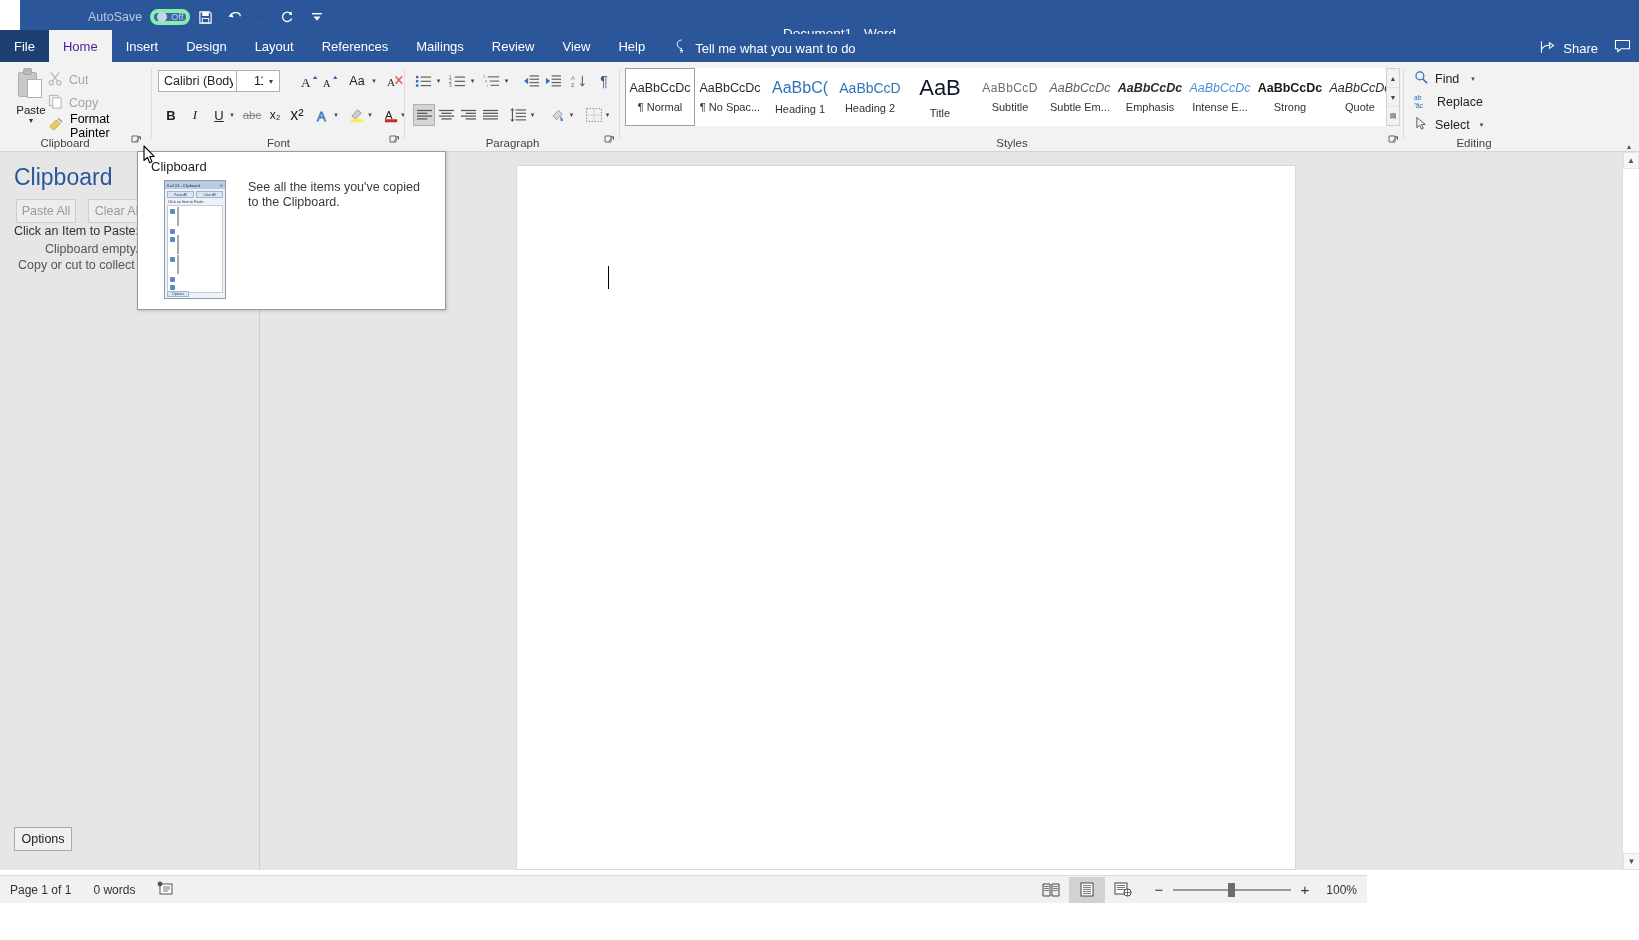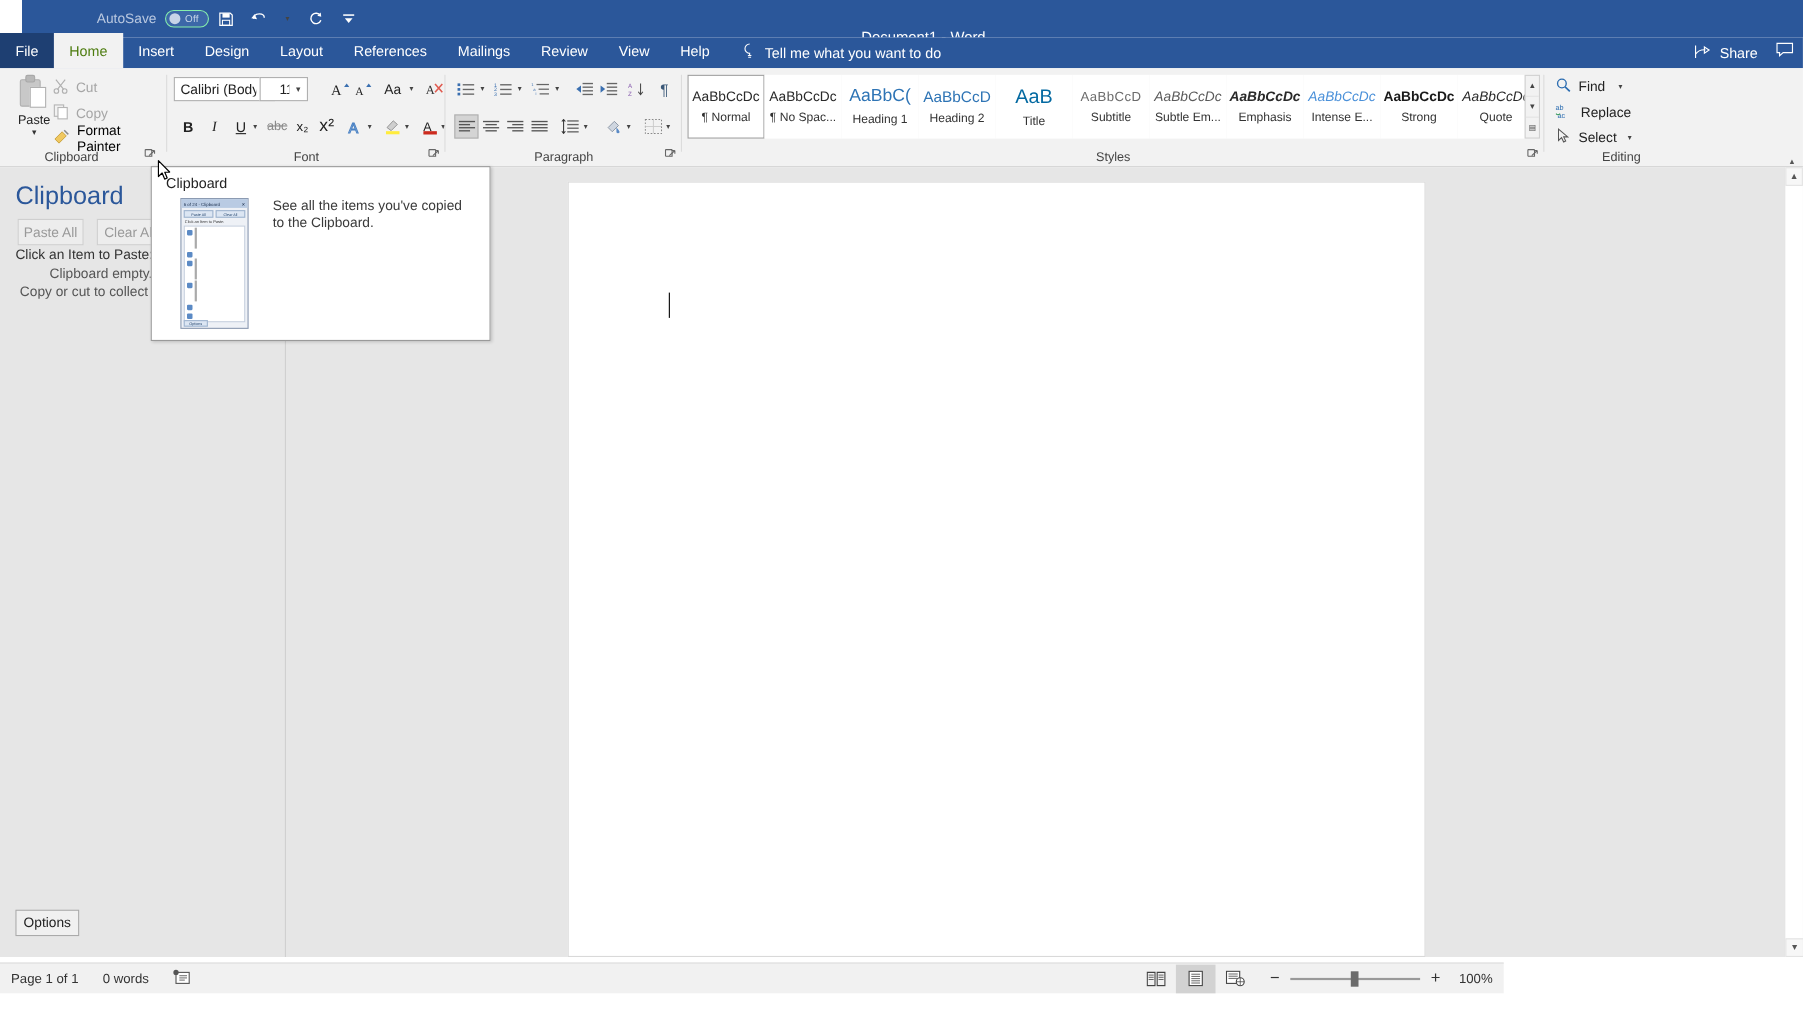--- a/index.html
+++ b/index.html
@@ -12,21 +12,21 @@
   body { position: relative; -webkit-font-smoothing: antialiased; }
 
   
   .titlebar {
     position: absolute; left:0; top:0; width:1639px; height:34px;
     background:#2b579a; color:#fff;margin-left:20px;
   }
   .qat { position:absolute; left:8px; top:0; height:34px; display:flex; align-items:center; gap:0px; }
   .autosave-label { font-size:12.5px; color:#b9c8e0; padding:0 8px 0 60px; }
   .toggle {
-    width:40px; height:16px; border-radius:8px; border:1px solid #86efac;
+    width:40px; height:16px; border-radius:8px; border:4px solid #86efac;
     background:#3c67a8; position:relative; display:inline-flex; align-items:center;
   }
   .toggle .knob { width:10px; height:10px; border-radius:50%; background:#c7d4e8; margin-left:3px; }
   .toggle .offtxt { font-size:9px; color:#c7d4e8; margin-left:4px; letter-spacing:.2px; }
   .qat-btn {
     width:30px; height:30px; display:flex; align-items:center; justify-content:center;
     color:#e6ecf6; font-size:15px; cursor:default;
   }
   .qat-btn.small { width:22px; }
   .title-center {
@@ -42,21 +42,21 @@
   
   .tabstrip {
     position:absolute; left:0; top:34px; width:1639px; height:28px;
     background:#2b579a; display:flex; align-items:flex-end;
   }
   .tab {
     height:32px; padding:0 14px; display:flex; align-items:center;
     font-size:13px; color:#fff; cursor:default; white-space:nowrap;
   }
   .tab.file { background:#1e3f72; }
-  .tab.active { background:#f2f2f2; color:#4d7c0f; }
+  .tab.active { background:#f2f2f2; color:#4c1d95; }
   .tellme {
     height:28px; display:flex; align-items:center; gap:7px;
     font-size:13px; color:#fff; padding-left:16px; font-style:italic;
   }
   .tellme .txt { font-style:normal; }
   .tab-right { margin-left:auto; display:flex; align-items:center; height:28px; padding-right:8px; gap:12px; }
   .share { display:flex; align-items:center; gap:6px; font-size:13px; color:#fff; padding-right:4px; }
 
   
   .ribbon {
@@ -613,21 +613,21 @@
     </div>
     <div class="stylecard" style="left:145px;">
       <span class="prev" style="font-family:'Liberation Sans',sans-serif; font-size:16px; color:#2e74b5;">AaBbC(</span>
       <span class="nm">Heading 1</span>
     </div>
     <div class="stylecard" style="left:215px;">
       <span class="prev" style="font-family:'Liberation Sans',sans-serif; font-size:14px; color:#2e74b5;">AaBbCcD</span>
       <span class="nm">Heading 2</span>
     </div>
     <div class="stylecard" style="left:285px;">
-      <span class="prev" style="font-family:'Liberation Sans',sans-serif; font-size:18px; color:#0369a1;">AaB</span>
+      <span class="prev" style="font-family:'Liberation Sans',sans-serif; font-size:22px; color:#0f172a;">AaB</span>
       <span class="nm">Title</span>
     </div>
     <div class="stylecard" style="left:355px;">
       <span class="prev" style="font-family:'Liberation Sans',sans-serif; font-size:12px; color:#6b6b6b; letter-spacing:.4px;">AaBbCcD</span>
       <span class="nm">Subtitle</span>
     </div>
     <div class="stylecard" style="left:425px;">
       <span class="prev" style="font-family:'Liberation Sans',sans-serif; font-size:12.5px; color:#5a5a5a; font-style:italic;">AaBbCcDc</span>
       <span class="nm">Subtle Em...</span>
     </div>

